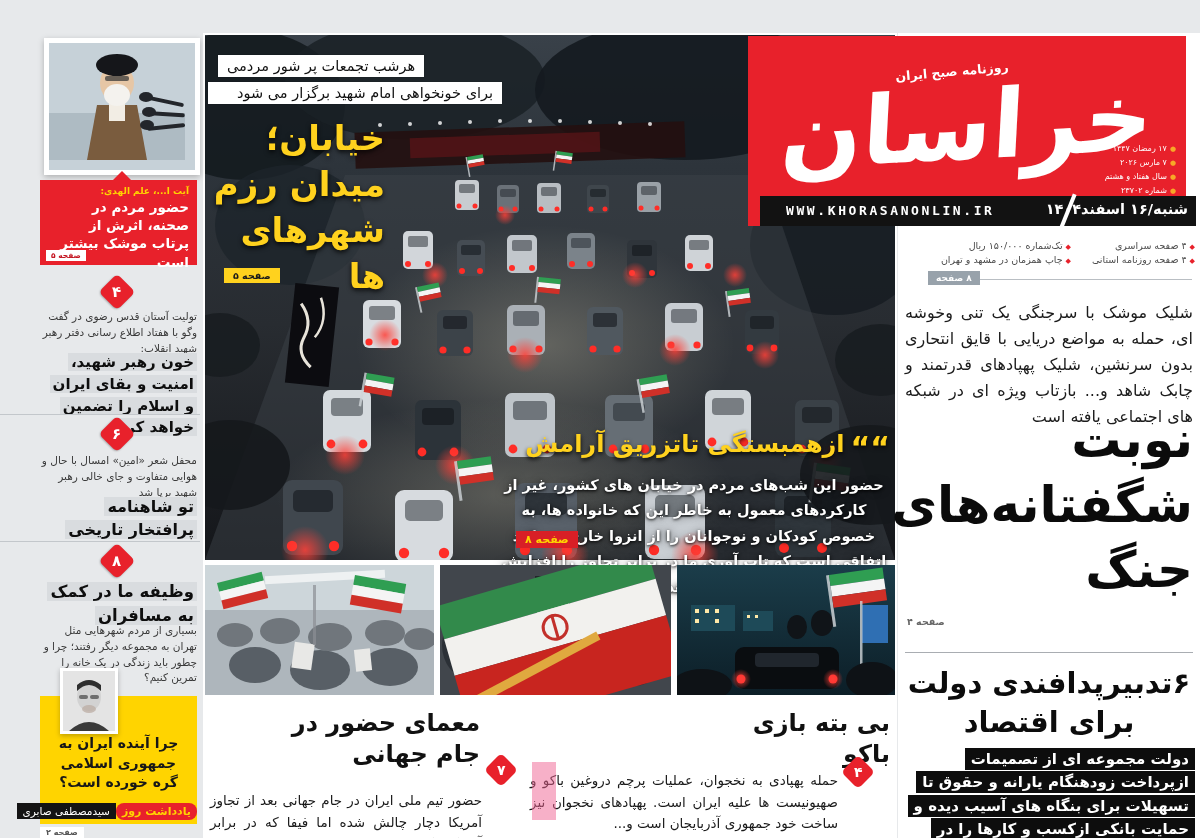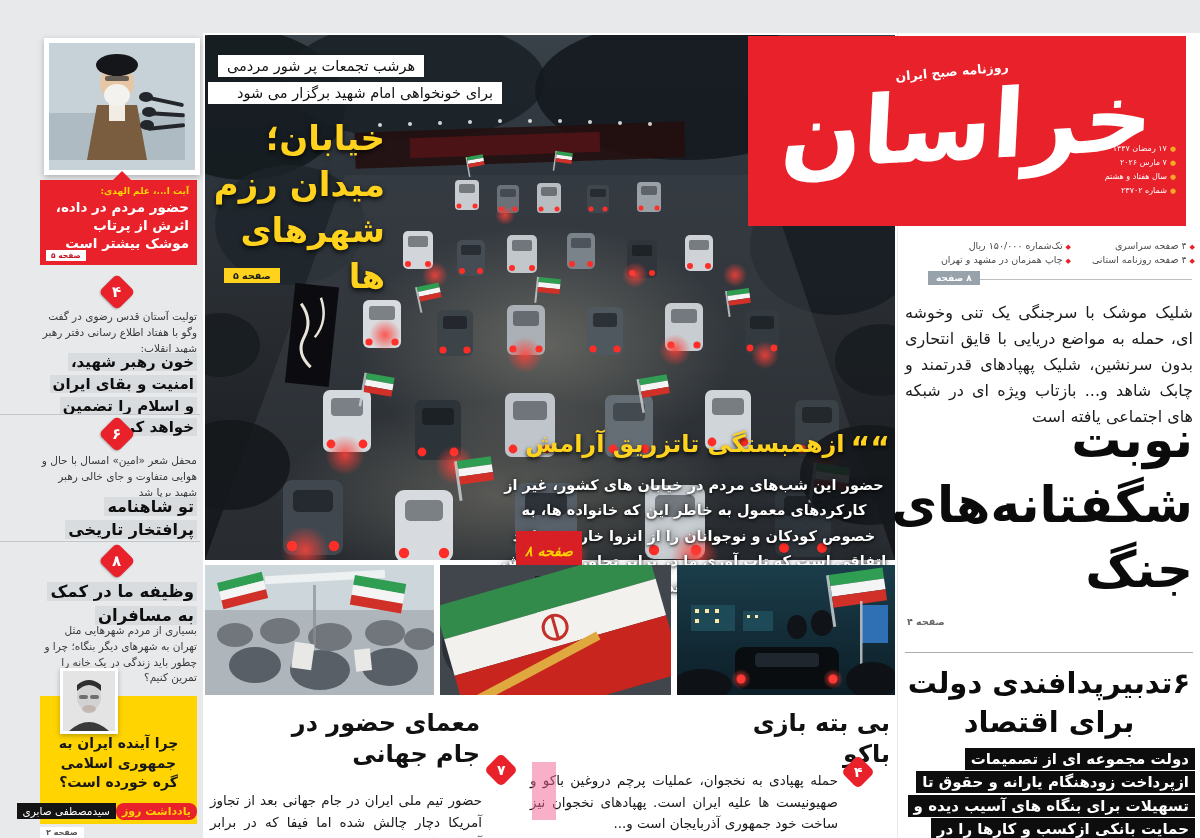--- a/index.html
+++ b/index.html
@@ -51,22 +51,22 @@
       line-height:1.35;text-align:right;direction:rtl;
       text-shadow:0 2px 5px rgba(0,0,0,.85);}
   .photo-page-tag{left:224px;top:268px;background:#ffd21e;color:#1a1a1a;font-size:9.5px;
       font-weight:bold;padding:2px 9px;}
   .quote-wrap{left:498px;top:430px;width:392px;direction:rtl;text-align:center;}
   .quote-title{font-size:24px;font-weight:bold;color:#ffd21e;text-align:right;
       text-shadow:0 2px 4px rgba(0,0,0,.9);}
   .quote-title .qmark{font-size:30px;letter-spacing:-4px;vertical-align:-6px;margin-left:6px;}
   .quote-body{margin-top:8px;font-size:14.5px;font-weight:bold;color:#fff;line-height:1.75;
       text-shadow:0 1px 3px rgba(0,0,0,.95), 0 0 8px rgba(0,0,0,.6);}
-  .quote-page-tag{left:516px;top:531px;background:#d81f26;color:#ffd400;font-size:14px;
-      font-weight:bold;padding:12px 9px;font-style:italic;}
+  .quote-page-tag{left:516px;top:531px;background:#d81f26;color:#ffd400;font-size:11px;
+      font-weight:bold;padding:2px 9px;}
   
   .strip{top:565px;height:130px;overflow:hidden;background:#888;}
   
   .card-hl{font-size:24px;font-weight:bold;color:#111;line-height:1.3;text-align:right;direction:rtl;}
   .card-body{font-size:13.5px;color:#1a1a1a;line-height:1.6;text-align:justify;direction:rtl;}
   .mini-diamond{width:24px;height:24px;background:#e8212b;transform:rotate(45deg);
       border-radius:5px;display:flex;align-items:center;justify-content:center;}
   .mini-diamond span{transform:rotate(-45deg);color:#fff;font-weight:bold;font-size:14px;}
   .pink-mark{left:532px;top:762px;width:24px;height:58px;background:rgba(240,98,146,.5);}
   
@@ -128,21 +128,21 @@
         <rect x="98" y="84" width="38" height="4" rx="2" transform="rotate(-6 98 84)"></rect>
         <ellipse cx="97" cy="54" rx="7" ry="5"></ellipse>
         <ellipse cx="100" cy="69" rx="7" ry="5"></ellipse>
         <ellipse cx="98" cy="82" rx="7" ry="5"></ellipse>
       </g>
     </svg>
   </div>
 
   <div class="abs sb-lead">
     <div class="sb-lead-kicker">آیت ا...، علم الهدی:</div>
-    <div class="sb-lead-hl">حضور مردم در داده، اثرش از پرتاب موشک بیشتر است</div>
+    <div class="sb-lead-hl">حضور مردم در صحنه، اثرش از پرتاب موشک بیشتر است</div>
     <div class="sb-lead-tag">صفحه ۵</div>
   </div>
 
   <div class="abs diamond" style="left:104px;top:279px;">
     <span>۴</span>
   </div>
   <div class="abs sb-kicker" style="top:309px;">تولیت آستان قدس رضوی در گفت وگو با هفتاد اطلاع رسانی دفتر رهبر شهید انقلاب:</div>
   <div class="abs sb-hl" style="top:352px;"><b>خون رهبر شهید، امنیت و بقای ایران و اسلام را تضمین خواهد کرد</b></div>
   <div class="abs sb-divider" style="top:414px;"></div>
 
@@ -150,21 +150,21 @@
     <span>۶</span>
   </div>
   <div class="abs sb-kicker" style="top:453px;">محفل شعر «امین» امسال با حال و هوایی متفاوت و جای خالی رهبر شهید برپا شد</div>
   <div class="abs sb-hl" style="top:495px;font-size:16px;"><b>تو شاهنامه پرافتخار تاریخی</b></div>
   <div class="abs sb-divider" style="top:541px;"></div>
 
   <div class="abs diamond" style="left:104px;top:548px;">
     <span>۸</span>
   </div>
   <div class="abs sb-hl" style="top:580px;font-size:16.5px;"><b>وظیفه ما در کمک به مسافران</b></div>
-  <div class="abs sb-kicker" style="top:623px;">بسیاری از مردم شهرهایی مثل تهران به شهرهای دیگر بنگاه؛ چرا و چطور باید زندگی در یک خانه را تمرین کنیم؟</div>
+  <div class="abs sb-kicker" style="top:623px;">بسیاری از مردم شهرهایی مثل تهران به مجموعه دیگر رفتند؛ چرا و چطور باید زندگی در یک خانه را تمرین کنیم؟</div>
 
   <div class="abs note-box">
     <div class="note-hl">چرا آینده ایران به جمهوری اسلامی گره خورده است؟</div>
     <div class="note-tags">
       <span class="note-tag">یادداشت روز</span><span class="note-author">سیدمصطفی صابری</span>
     </div>
     <span class="note-page">صفحه ۲</span>
   </div>
   <div class="abs note-portrait">
     <svg width="52" height="60" viewBox="0 0 52 60">
@@ -612,20 +612,25 @@
   <div class="abs masthead">
     <div class="abs mast-tagline">روزنامه صبح ایران</div>
     <div class="abs mast-brand">خراسان</div>
     <div class="abs mast-info rtl">
       <div><span class="dot">●</span><span>۱۷ رمضان ۱۴۴۷</span></div>
       <div><span class="dot">●</span><span>۷ مارس ۲۰۲۶</span></div>
       <div><span class="dot">●</span><span>سال هفتاد و هشتم</span></div>
       <div><span class="dot">●</span><span>شماره ۲۳۷۰۲</span></div>
     </div>
   </div>
+  <div class="abs mast-bar">
+    <span class="mast-www">WWW.KHORASANONLIN.IR</span>
+    <span class="mast-slash"></span>
+    <span class="mast-date">شنبه/۱۶ اسفند۱۴۰۴</span>
+  </div>
 
   <div class="abs pub-grid">
     <div><span class="dot">◆</span><span>۴ صفحه سراسری</span></div>
     <div><span class="dot">◆</span><span>تک‌شماره ۱۵۰/۰۰۰ ریال</span></div>
     <div><span class="dot">◆</span><span>۴ صفحه روزنامه استانی</span></div>
     <div><span class="dot">◆</span><span>چاپ همزمان در مشهد و تهران</span></div>
   </div>
   <div class="abs pages-rule"></div>
   <div class="abs pages-tag">۸ صفحه</div>
 

